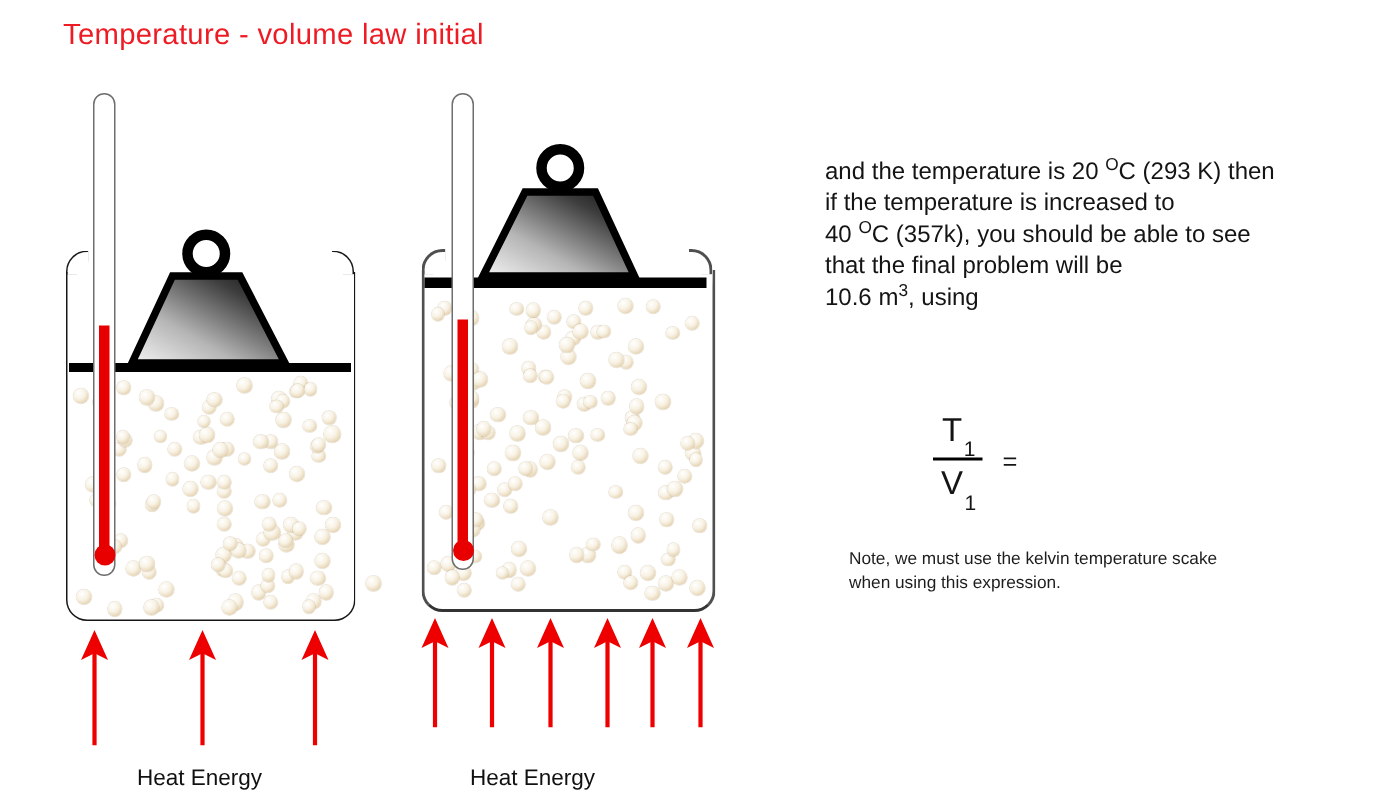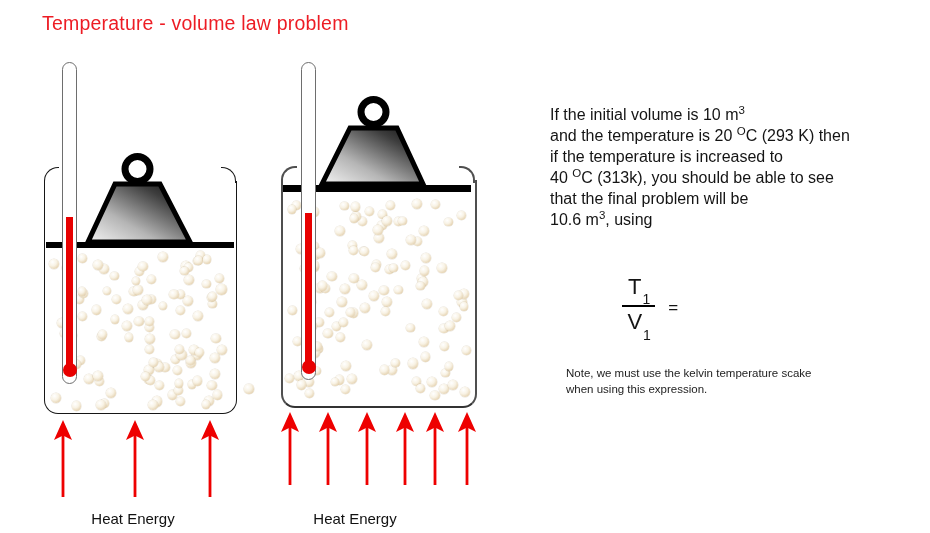--- a/index.html
+++ b/index.html
@@ -49,21 +49,21 @@
   .fraction sub{font-size:14px;position:relative;top:5px;left:1px;}
   .eq{font-size:17px;position:relative;top:2px;}
   .note{position:absolute;left:566px;top:366px;font-size:11.5px;line-height:15.5px;color:#1d1d1d;}
   .weight-svg{position:absolute;}
 </style>
 </head>
 <body>
 
 <div class="canvas" style="--title-red: #ed1c24; --thermo-red: #e80000;">
 
-  <div class="page-title">Temperature - volume law problem</div>
+  <div class="page-title">Temperature - volume law initial</div>
 
   <div class="abs lip lip-l" style="left:44px;top:167px;"></div>
   <div class="abs lip lip-r" style="left:221px;top:167px;"></div>
   <div class="beaker-body beaker-left-body"></div>
 
   <div class="pfield" id="pfield-left" style="left:46px;top:250px;width:188px;height:161px;">
       <div class="particle" style="width: 10.1584px; height: 10.1584px; left: 2.98082px; top: 9.33844px;"></div>
       <div class="particle" style="width: 9.12994px; height: 9.12994px; left: 124.464px; top: 79.6947px;"></div>
       <div class="particle" style="width: 9.39599px; height: 9.39599px; left: 83.359px; top: 36.7706px;"></div>
       <div class="particle" style="width: 8.68071px; height: 8.68071px; left: 130.108px; top: 39.8476px;"></div>
@@ -374,24 +374,23 @@
         <rect x="8.6" y="14" width="2.8" height="59" fill="#ee0000"></rect>
       </svg>
       <svg class="heat-arrow" width="20" height="73" viewBox="0 0 20 73" style="left: 457px; top: 412px;">
         <polygon points="10,0 19,20 10,15.5 1,20" fill="#ee0000"></polygon>
         <rect x="8.6" y="14" width="2.8" height="59" fill="#ee0000"></rect>
       </svg>
     </div>
   <div class="heat-label" style="left:295px;top:510px;">Heat Energy</div>
 
   <div class="problem" id="problem-text">
-      <div class="pline"><span>If the initial volume is 10 m</span><span class="sup">3</span></div>
       <div class="pline"><span>and the temperature is 20 </span><span class="sup">O</span><span>C (293 K) then</span></div>
       <div class="pline"><span>if the temperature is increased to</span></div>
-      <div class="pline"><span>40 </span><span class="sup">O</span><span>C (313k), you should be able to see</span></div>
+      <div class="pline"><span>40 </span><span class="sup">O</span><span>C (357k), you should be able to see</span></div>
       <div class="pline"><span>that the final problem will be</span></div>
       <div class="pline"><span>10.6 m</span><span class="sup">3</span><span>, using</span></div>
     </div>
 
   <div class="formula">
     <div class="fraction">
       <div class="frac-num"><span>T</span><sub>1</sub></div>
       <div class="frac-den"><span>V</span><sub>1</sub></div>
     </div>
     <div class="eq">=</div>

